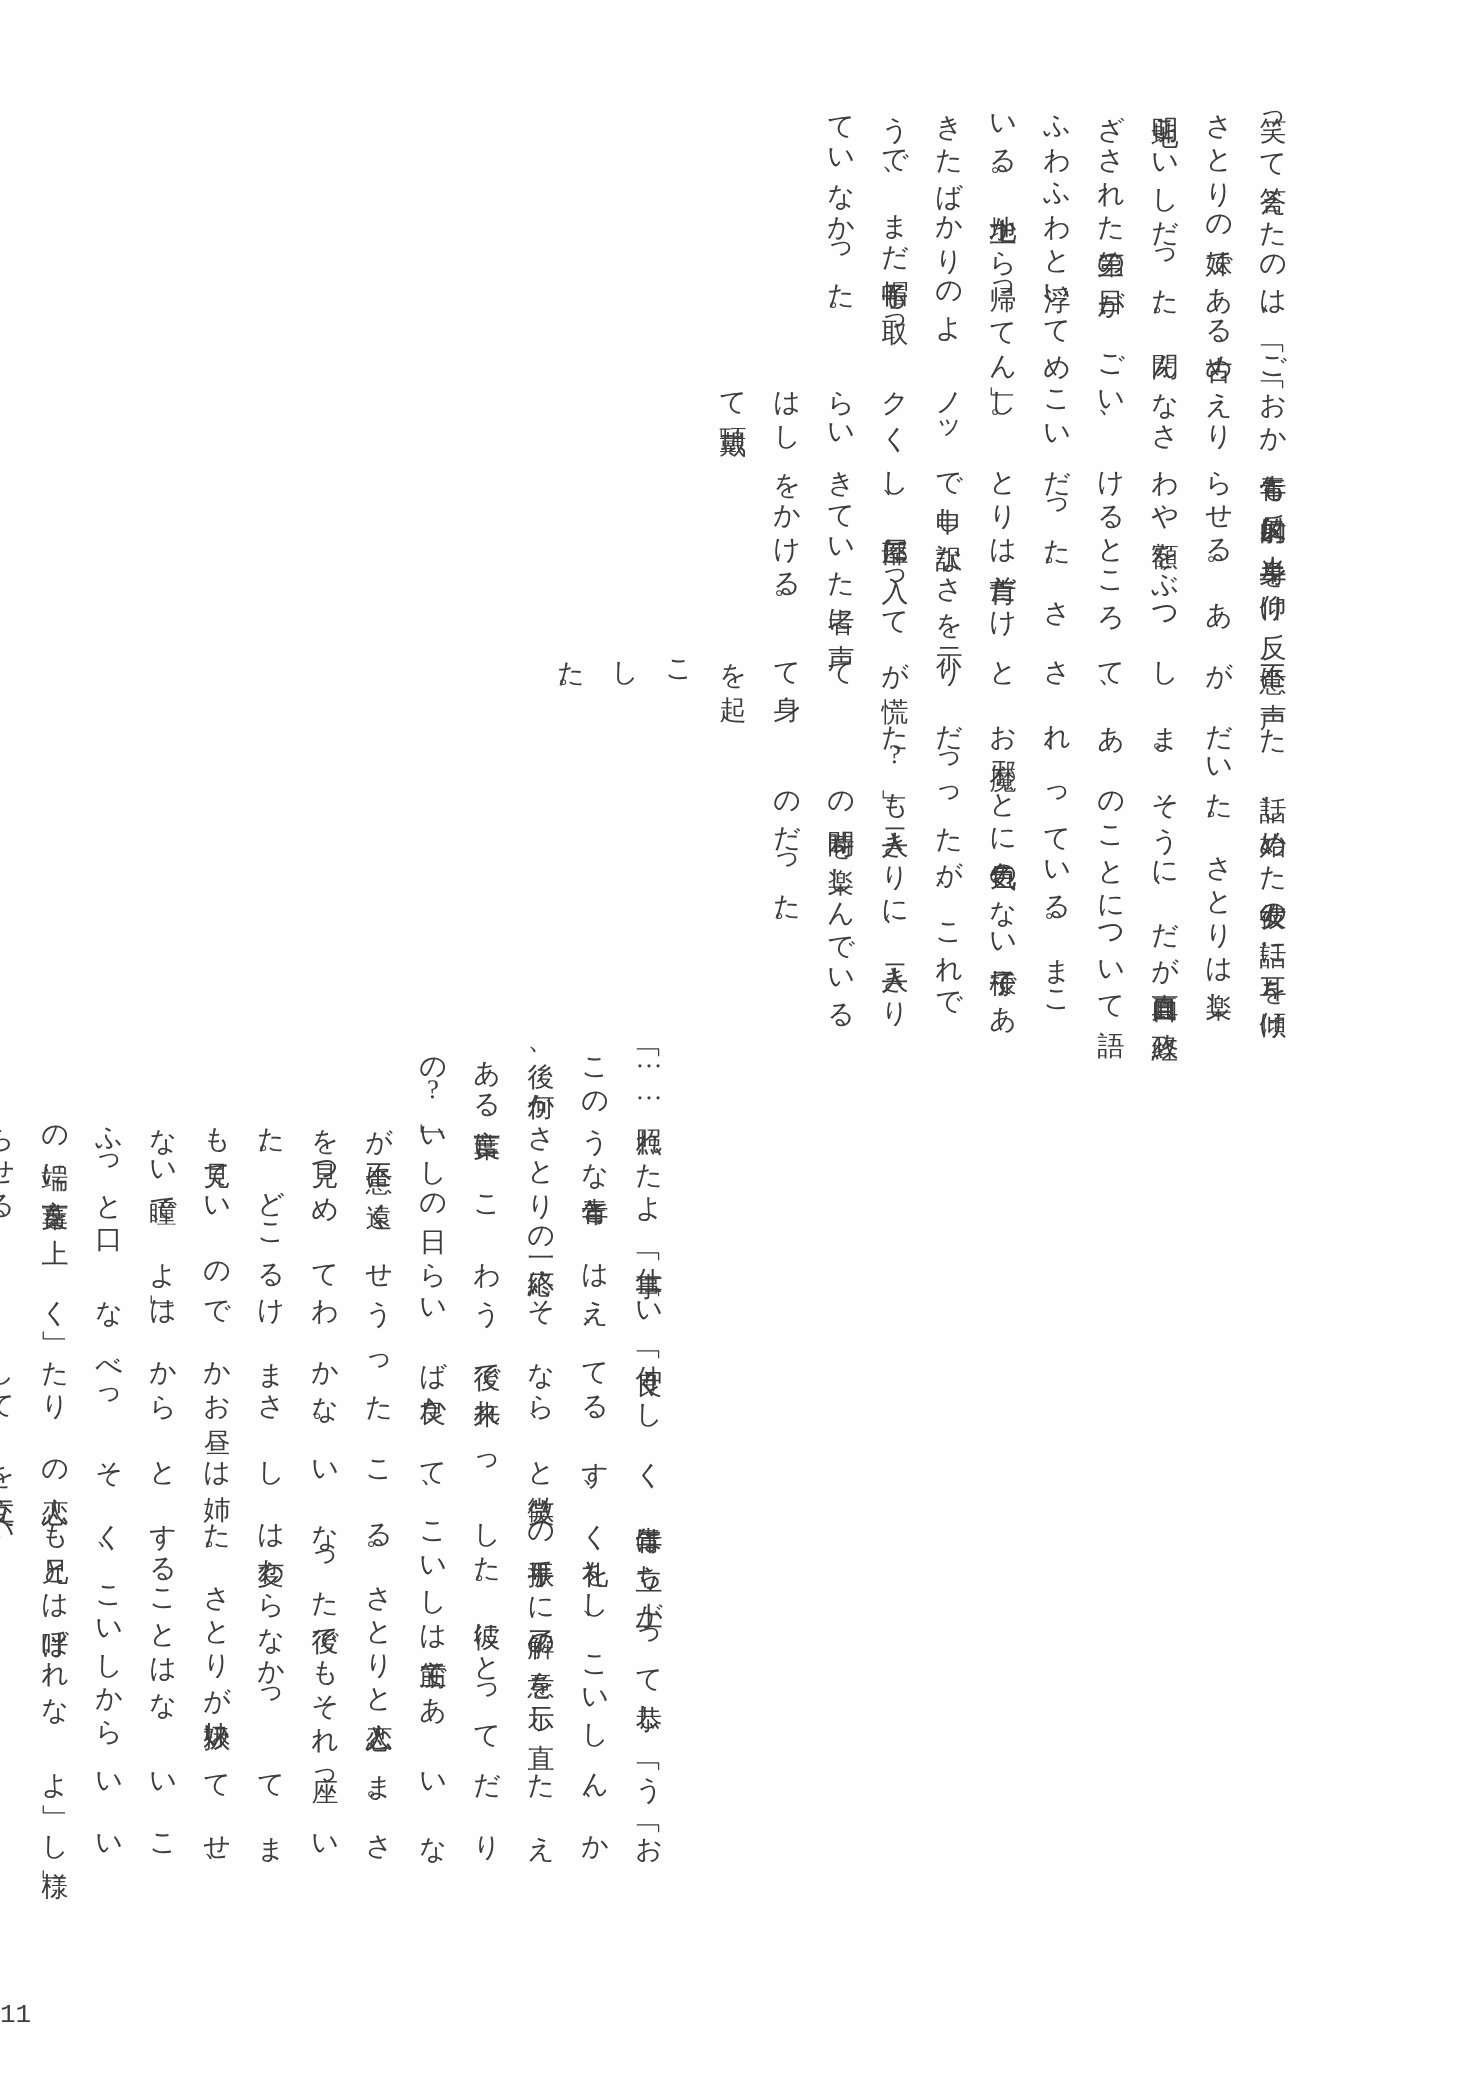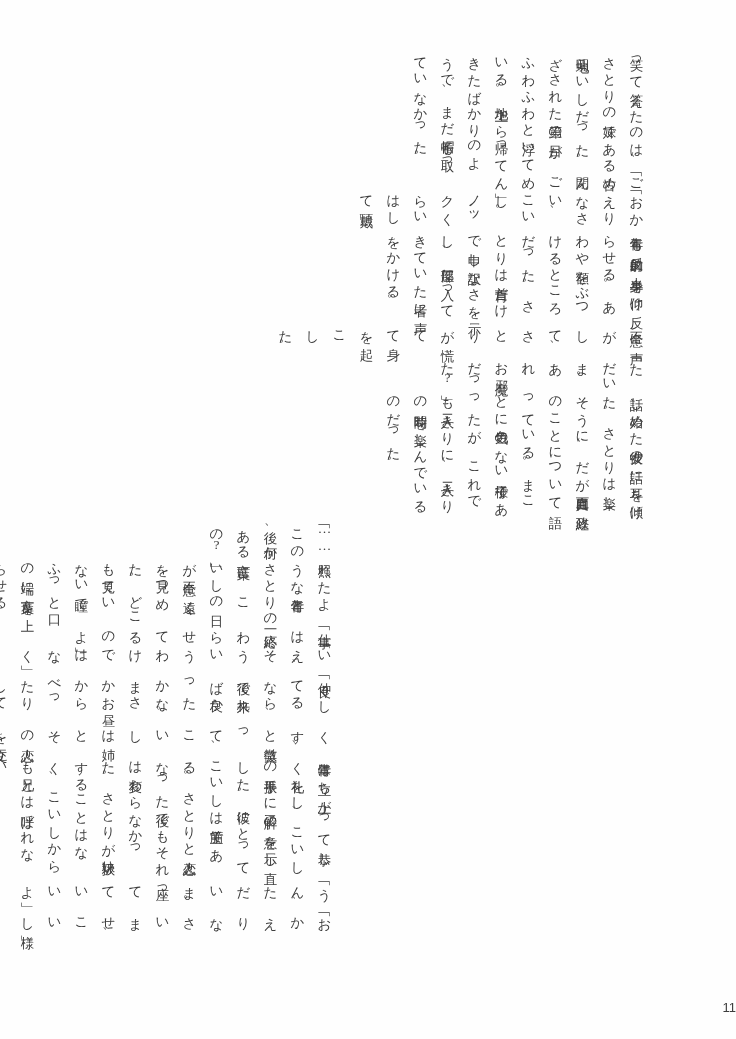--- a/index.html
+++ b/index.html
@@ -58,24 +58,24 @@
 
   .para.lower {
     max-height: 420px;
   }
 
   .page-number {
     position: absolute;
     bottom: 24px;
     left: 0;
     right: 0;
-    text-align: right;
+    text-align: left;
     font-size: 13px;
     color: #3d3d3d;
-    font-family: Liberation Sans, sans-serif;
+    font-family: Liberation Mono, monospace;
   }
 </style>
 </head>
 <body>
 
 <div class="page">
 
   <div class="col-group" id="col-group-upper">
     <p class="para">笑って答えたのは、さとりの妹である古明地こいしだった。閉ざされた第三の目が、ふわふわと浮いている。地上から帰ってきたばかりのようで、まだ帽子も取っていなかった。</p>
     <p class="para">「ごめんごめん」</p>

